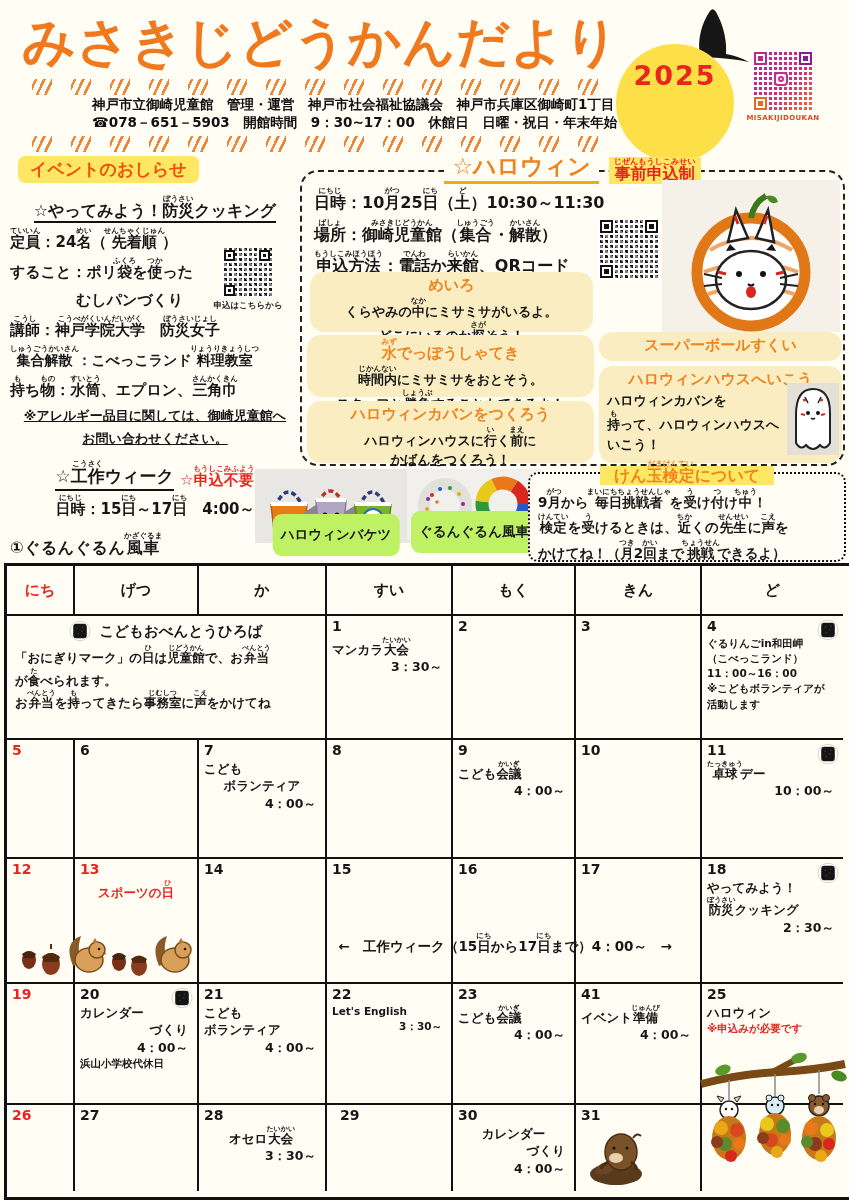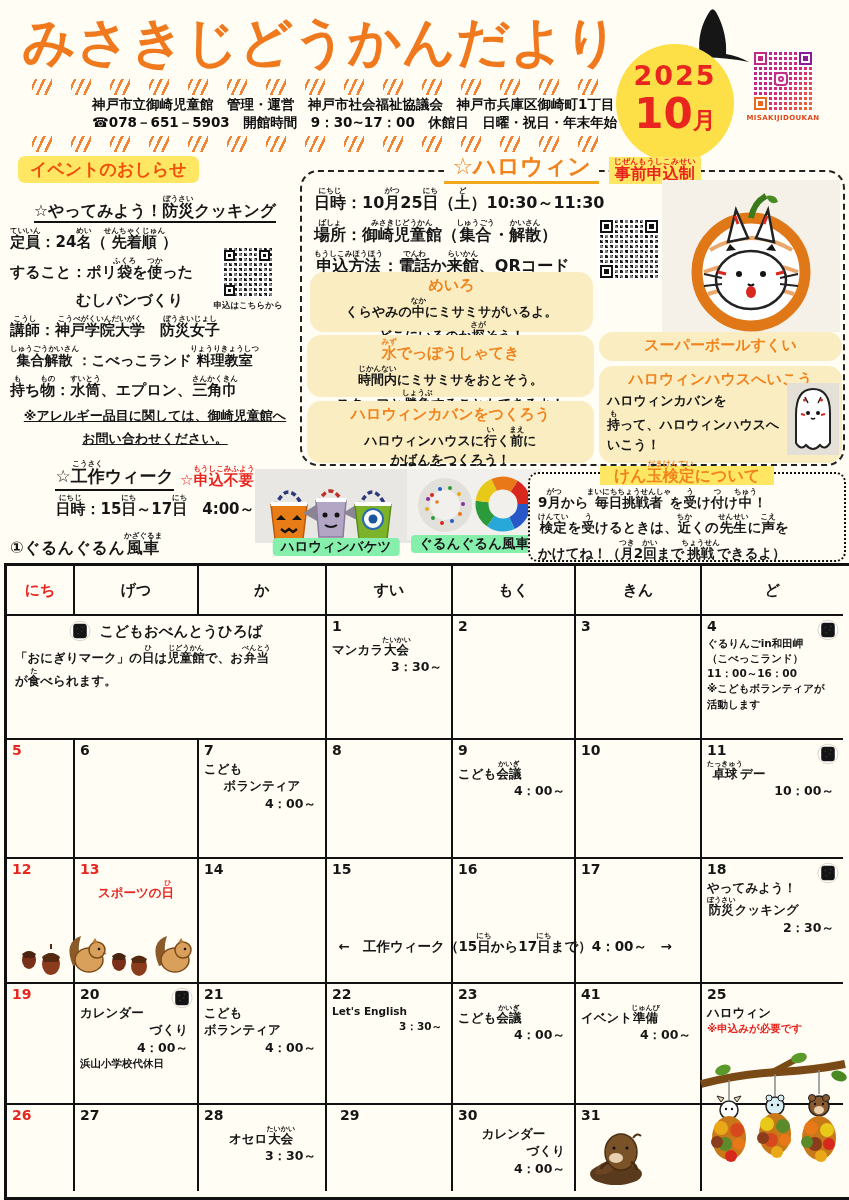--- a/index.html
+++ b/index.html
@@ -62,22 +62,22 @@
   .qr-small .qr{width:50px;height:50px;}
   .qr-small .eye{width:11px;height:11px;border-width:2px;}
   .qr-cap{position:absolute;left:192px;top:144px;width:92px;font-size:8.5px;color:#222;text-align:center;}
   .kousaku-row{display:flex;align-items:flex-end;justify-content:center;gap:6px;margin:10px 0 2px 0;}
   .kousaku-row .t{font-size:17px;border-bottom:2.5px solid #111;line-height:1.45;}
   .badge-red{color:#e8251f;font-size:15px;line-height:1.3;}
   .craft-item{font-size:16px;line-height:1.55;margin:11px 0;letter-spacing:.5px;}
 
   
   .photo{position:absolute;}
-  .photo .chip{position:absolute;left:50%;transform:translateX(-50%);bottom:-13px;background:#86efac;
-               font-size:13.5px;white-space:nowrap;padding:0 8px;border-radius:4px;}
+  .photo .chip{position:absolute;left:50%;transform:translateX(-50%);bottom:-13px;background:#bef264;
+               font-size:13.5px;white-space:nowrap;padding:12px 8px;border-radius:9px;}
 
   
   .hw-box{position:absolute;left:300px;top:170px;width:545px;height:296px;
           border:2.5px dashed #222;border-radius:18px;box-sizing:border-box;}
   .hw-head{position:absolute;left:0;right:0;top:-19px;display:flex;justify-content:center;
            align-items:flex-end;gap:10px;}
   .hw-title{font-size:23px;color:#f0831c;background:#fffdf4;padding:0 8px;
             border-bottom:3px solid #f0a81c;line-height:1.2;}
   .hw-badge{background:#ffe763;color:#e8251f;font-size:16px;padding:0 5px;line-height:1.25;}
   .hw-badge rt{font-size:8px;}
@@ -170,21 +170,20 @@
       <i></i>
   </div>
 
   <div class="hat">
     <svg viewBox="0 0 100 58">
       <path d="M4 52 Q26 44 48 48 C45 34 50 16 58 5 Q61 1 64 6 C72 20 75 36 74 48 Q86 50 97 56 Q68 50 40 52 Q18 53 4 52 Z" fill="#161616"></path>
     </svg>
   </div>
   <div class="year-circle">
     <div class="yr">2025</div>
-    <div class="mo"><span>10</span><small>月</small></div>
   </div>
   <div class="insta">
     <div class="qr colored">
       <i class="eye tl"></i>
         <i class="eye tr"></i>
         <i class="eye bl"></i>
       <span class="ig-glyph"></span>
     </div>
     <div class="cap">MISAKIJIDOUKAN</div>
   </div>
@@ -377,20 +376,21 @@
     <circle cx="9" cy="9" r="0.9" fill="#3a3a3a"></circle>
                 <circle cx="14" cy="12" r="0.9" fill="#3a3a3a"></circle>
     <circle cx="10" cy="15" r="0.9" fill="#3a3a3a"></circle>
                 <circle cx="15" cy="8" r="0.9" fill="#3a3a3a"></circle>
   </svg>
 </span>
             <span>こどもおべんとうひろば</span>
           </div>
           <div class="cal-line">「おにぎりマーク」の<ruby>日<rt>ひ</rt></ruby>は<ruby>児童館<rt>じどうかん</rt></ruby>で、お<ruby>弁当<rt>べんとう</rt></ruby></div>
           <div class="cal-line">が<ruby>食<rt>た</rt></ruby>べられます。</div>
+          <div class="cal-line">お<ruby>弁当<rt>べんとう</rt></ruby>を<ruby>持<rt>も</rt></ruby>ってきたら<ruby>事務室<rt>じむしつ</rt></ruby>に<ruby>声<rt>こえ</rt></ruby>をかけてね</div>
         </div>
         <div class="cal-cell" style="grid-area: 2 / 4 / auto / span 1;">
           <div class="cal-date">1</div>
           <div class="cal-line">マンカラ<ruby>大会<rt>たいかい</rt></ruby></div>
           <div class="cal-line a-right">3：30～</div>
         </div>
         <div class="cal-cell" style="grid-area: 2 / 5 / auto / span 1;">
           <div class="cal-date">2</div>
         </div>
         <div class="cal-cell" style="grid-area: 2 / 6 / auto / span 1;">

